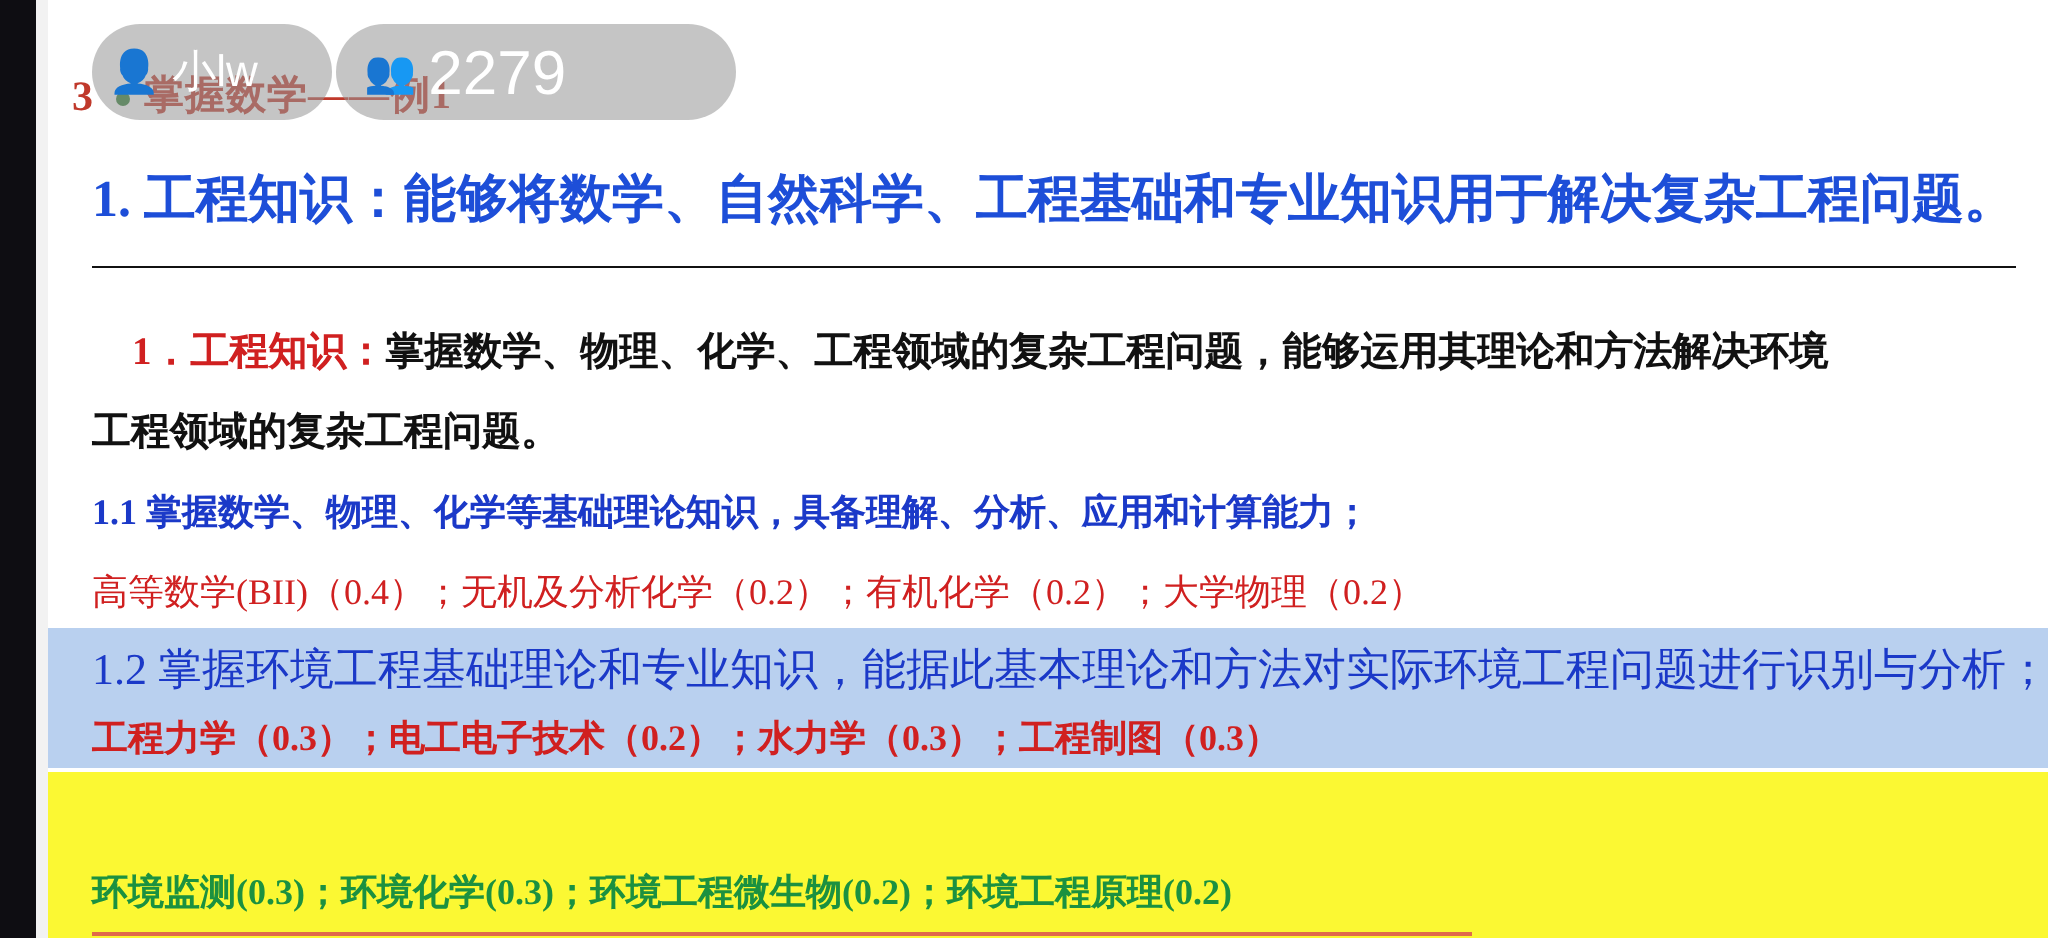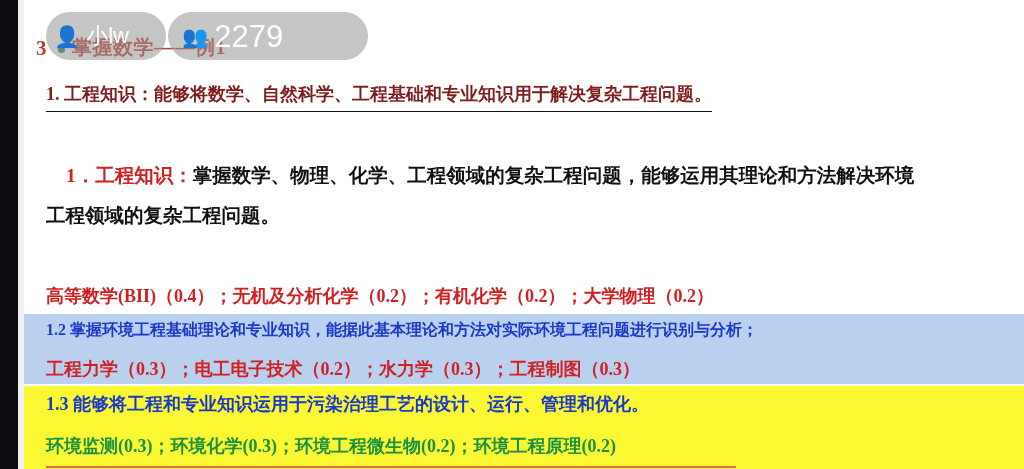--- a/index.html
+++ b/index.html
@@ -104,25 +104,25 @@
     background: #ffffff;
   }
   .line {
     position: absolute;
     font-family: "Liberation Serif", serif;
     white-space: nowrap;
   }
   
   #line-0 {
     left: 22px; top: 20px;
-    font-size: 18px;
-    color: #7f1d1d;
+    font-size: 26px;
+    color: #1d4ed8;
     font-weight: bold;
     border-bottom: 1.5px solid #111;
-    padding-bottom: 5px;
+    padding-bottom: 16px;
   }
   
   #line-1 {
     left: 22px; top: 100px;
     font-size: 19.5px;
     color: #111;
     font-weight: bold;
   }
   #line-1 .red {
     color: #d02020;
@@ -139,34 +139,34 @@
     left: 22px; top: 182px;
     font-size: 18px;
     color: #1b39c8;
     font-weight: bold;
   }
   
   #line-4 {
     left: 22px; top: 222px;
     font-size: 18px;
     color: #d02020;
-    font-weight: bold;
+    font-weight: normal;
   }
   
   .band-blue {
     position: absolute;
     left: 0; top: 252px;
     width: 1000px; height: 70px;
     background: #b9d0ef;
   }
   #line-5 {
     left: 22px; top: 258px;
-    font-size: 16px;
+    font-size: 22px;
     color: #1b39c8;
-    font-weight: bold;
+    font-weight: normal;
   }
   #line-6 {
     left: 22px; top: 295px;
     font-size: 18px;
     color: #d02020;
     font-weight: bold;
   }
   
   .band-yellow {
     position: absolute;
@@ -224,24 +224,24 @@
     <div class="band-yellow"></div>
 
     <div class="line" id="line-0">1. 工程知识：能够将数学、自然科学、工程基础和专业知识用于解决复杂工程问题。</div>
 
     <div class="line" id="line-1">
       <span class="red">1．工程知识：</span><span>掌握数学、物理、化学、工程领域的复杂工程问题，能够运用其理论和方法解决环境</span>
     </div>
 
     <div class="line" id="line-2">工程领域的复杂工程问题。</div>
 
+    <div class="line" id="line-3">1.1 掌握数学、物理、化学等基础理论知识，具备理解、分析、应用和计算能力；</div>
     <div class="line" id="line-4">高等数学(BII)（0.4）；无机及分析化学（0.2）；有机化学（0.2）；大学物理（0.2）</div>
 
     <div class="line" id="line-5">1.2 掌握环境工程基础理论和专业知识，能据此基本理论和方法对实际环境工程问题进行识别与分析；</div>
     <div class="line" id="line-6">工程力学（0.3）；电工电子技术（0.2）；水力学（0.3）；工程制图（0.3）</div>
 
-    <div class="line" id="line-7">1.3 能够将工程和专业知识运用于污染治理工艺的设计、运行、管理和优化。</div>
     <div class="line" id="line-8">环境监测(0.3)；环境化学(0.3)；环境工程微生物(0.2)；环境工程原理(0.2)</div>
 
     <div class="bottom-rule"></div>
   </div>
 
 </div>
 
 </body></html>

